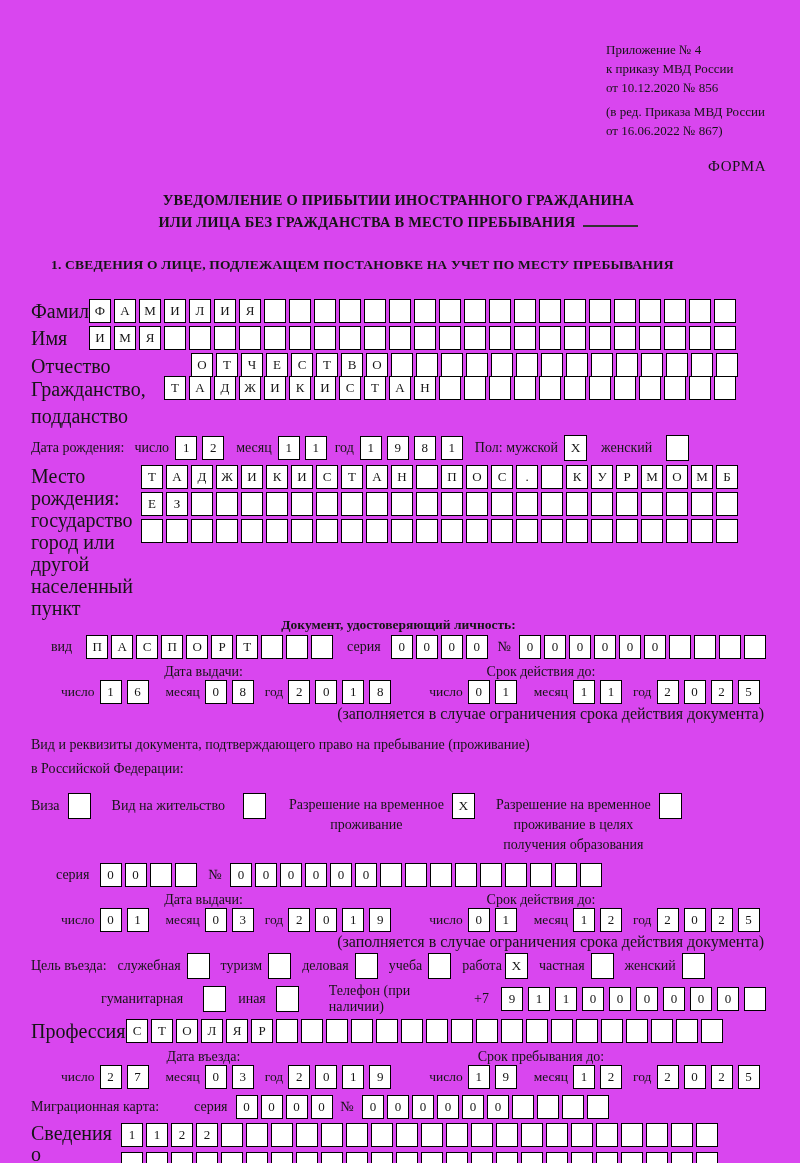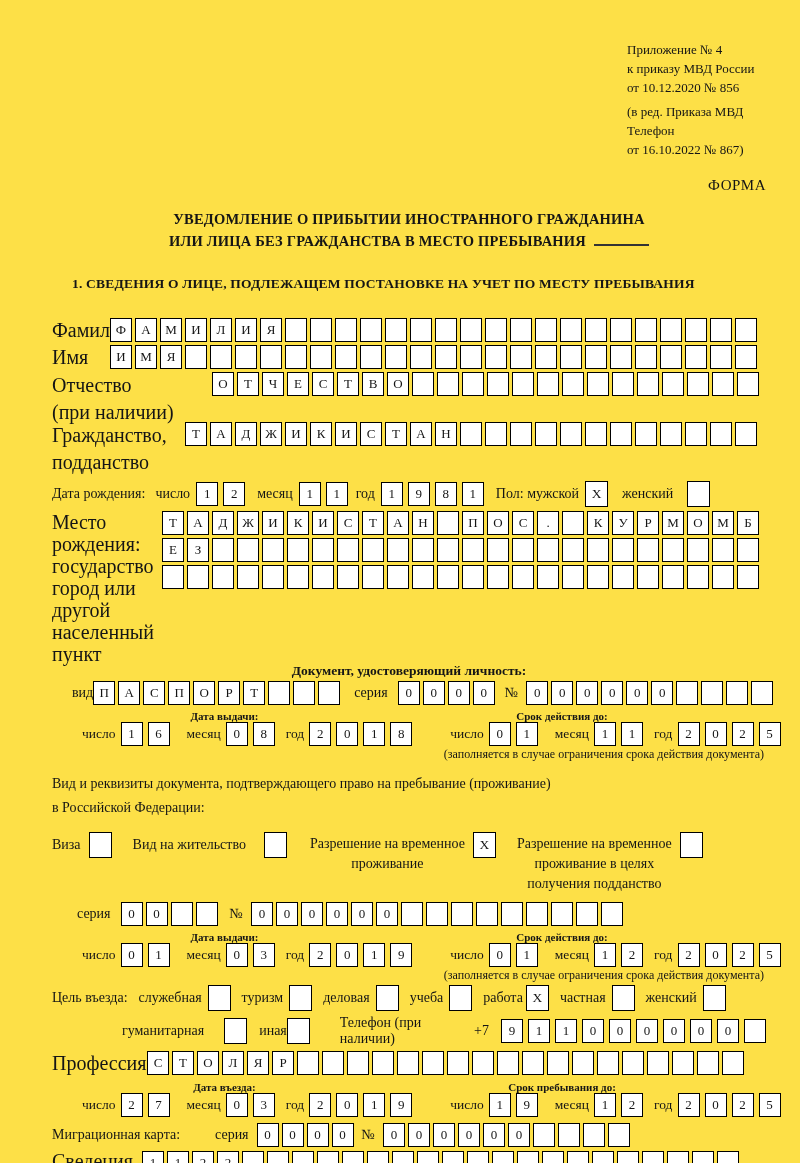--- a/index.html
+++ b/index.html
@@ -1,18 +1,18 @@
 <!DOCTYPE html>
 <html><head>
 <meta charset="utf-8">
 <style>
   html,body{margin:0;padding:0;background:#e8e8e8;}
   .page{
-    width:800px;height:1163px;background:#fde047;box-sizing:border-box;
-    padding:40px 34px 0 52px;position:relative;color:#151515;
+    width:800px;height:1163px;background:#d946ef;box-sizing:border-box;
+    padding:40px 34px 0 31px;position:relative;color:#151515;
     font-family:"Liberation Serif","DejaVu Serif",serif;
   }
   
   .appendix{margin-left:575px;font-size:13px;line-height:19px;}
   .appendix .gap{margin-top:5px;}
   .forma{ text-align:right;font-weight:normal;font-size:15px;margin-top:18px;letter-spacing:.5px;}
   .title{ text-align:center;font-weight:bold;font-size:14.5px;line-height:22px;margin-top:14px;letter-spacing:.2px;}
   .title .blank{display:inline-block;width:55px;height:13px;border-bottom:2px solid #333;margin-left:8px;}
   .sec-heading{font-weight:bold;font-size:13.5px;margin:24px 0 0 20px;letter-spacing:.2px;}
 
@@ -43,28 +43,28 @@
   .r-dob{margin-top:5px;align-items:center;font-size:14px;}
   .r-dob .lbl{line-height:26px;}
   .r-birthplace{margin-top:4px;}
   .lbl4{line-height:22px;}
   .bp-rows{display:flex;flex-direction:column;gap:3px;}
 
   .doc-heading{text-align:center;font-weight:bold;font-size:13.5px;margin-top:-2px;}
   .r-vid{margin-top:2px;padding-left:20px;align-items:center;}
   .r-vid .lbl{line-height:24px;}
 
-  .datelabels{display:flex;margin-top:5px;font-size:11px;font-weight:bold;}
+  .datelabels{display:flex;margin-top:5px;font-size:14px;}
   .dl-left{width:345px;text-align:center;}
   .dl-right{width:330px;text-align:center;}
   .r-dates{margin-top:0;padding-left:30px;align-items:center;font-size:13.5px;}
   .r-dates .lbl{font-size:13.5px;}
   .dategroup{display:inline-flex;align-items:center;gap:5px;}
   .rgroup{margin-left:38px;}
-  .fineprint{font-size:12px;text-align:right;margin-top:1px;padding-right:2px;}
+  .fineprint{font-size:16px;text-align:right;margin-top:1px;padding-right:2px;}
 
   .intro{font-size:14px;margin-top:10px;line-height:24px;}
   .visa-row{display:flex;margin-top:12px;gap:15px;align-items:flex-start;font-size:14px;font-family:Liberation Serif, serif;}
   .visa-item{display:flex;gap:8px;align-items:flex-start;}
   .visa-item .txt{line-height:26px;}
   .centered{text-align:center;line-height:20px;padding-top:2px;}
 
   .r-series{margin-top:8px;padding-left:25px;align-items:center;}
   .r-series .lbl{line-height:24px;}
 
@@ -84,22 +84,22 @@
 </style>
 </head>
 <body>
 
 <div class="page">
 
   <div class="appendix">
     <div>Приложение № 4</div>
     <div>к приказу МВД России</div>
     <div>от 10.12.2020 № 856</div>
-    <div class="gap">(в ред. Приказа МВД Телефон</div>
-    <div>от 16.10.2022 № 867)</div>
+    <div class="gap">(в ред. Приказа МВД России</div>
+    <div>от 16.06.2022 № 867)</div>
   </div>
 
   <div class="forma">ФОРМА</div>
 
   <div class="title">
     <div>УВЕДОМЛЕНИЕ О ПРИБЫТИИ ИНОСТРАННОГО ГРАЖДАНИНА</div>
     <div><span>ИЛИ ЛИЦА БЕЗ ГРАЖДАНСТВА В МЕСТО ПРЕБЫВАНИЯ</span><span class="blank"></span></div>
   </div>
 
   <div class="sec-heading">1. СВЕДЕНИЯ О ЛИЦЕ, ПОДЛЕЖАЩЕМ ПОСТАНОВКЕ НА УЧЕТ ПО МЕСТУ ПРЕБЫВАНИЯ</div>
@@ -164,21 +164,20 @@
         <span class="cell"></span>
         <span class="cell"></span>
         <span class="cell"></span>
         <span class="cell"></span>
       </span>
   </div>
 
   <div class="row r-patronymic">
     <span class="lblcol w160 lbl2">
       <div>Отчество</div>
-      <div>(при наличии)</div>
     </span>
     <span class="cellrow">
         <span class="cell">О</span>
         <span class="cell">Т</span>
         <span class="cell">Ч</span>
         <span class="cell">Е</span>
         <span class="cell">С</span>
         <span class="cell">Т</span>
         <span class="cell">В</span>
         <span class="cell">О</span>
@@ -447,21 +446,21 @@
       <span class="centered">
         <div>Разрешение на временное</div>
         <div>проживание</div>
       </span>
       <span class="checkbox">X</span>
     </span>
     <span class="visa-item" style="margin-left:6px">
       <span class="centered">
         <div>Разрешение на временное</div>
         <div>проживание в целях</div>
-        <div>получения подданство</div>
+        <div>получения образования</div>
       </span>
       <span class="checkbox"></span>
     </span>
   </div>
 
   <div class="row r-series">
     <span class="lbl" style="margin-right:10px">серия</span>
     <span class="cellrow">
         <span class="cell">0</span>
         <span class="cell">0</span>
@@ -564,21 +563,21 @@
       <span>женский</span>
       <span class="checkbox"></span>
     </span>
   </div>
 
   <div class="phone-row">
     <span class="opt" style="display:inline-flex;gap:20px;align-items:center">
       <span>гуманитарная</span>
       <span class="checkbox"></span>
     </span>
-    <span class="opt" style="display:inline-flex;align-items:center">
+    <span class="opt" style="display:inline-flex;gap:10px;align-items:center">
       <span>иная</span>
       <span class="checkbox"></span>
     </span>
     <span style="margin-left:18px">Телефон (при наличии)</span>
     <span style="margin-left:18px">+7</span>
     <span class="cellrow dates">
         <span class="cell">9</span>
         <span class="cell">1</span>
         <span class="cell">1</span>
         <span class="cell">0</span>

